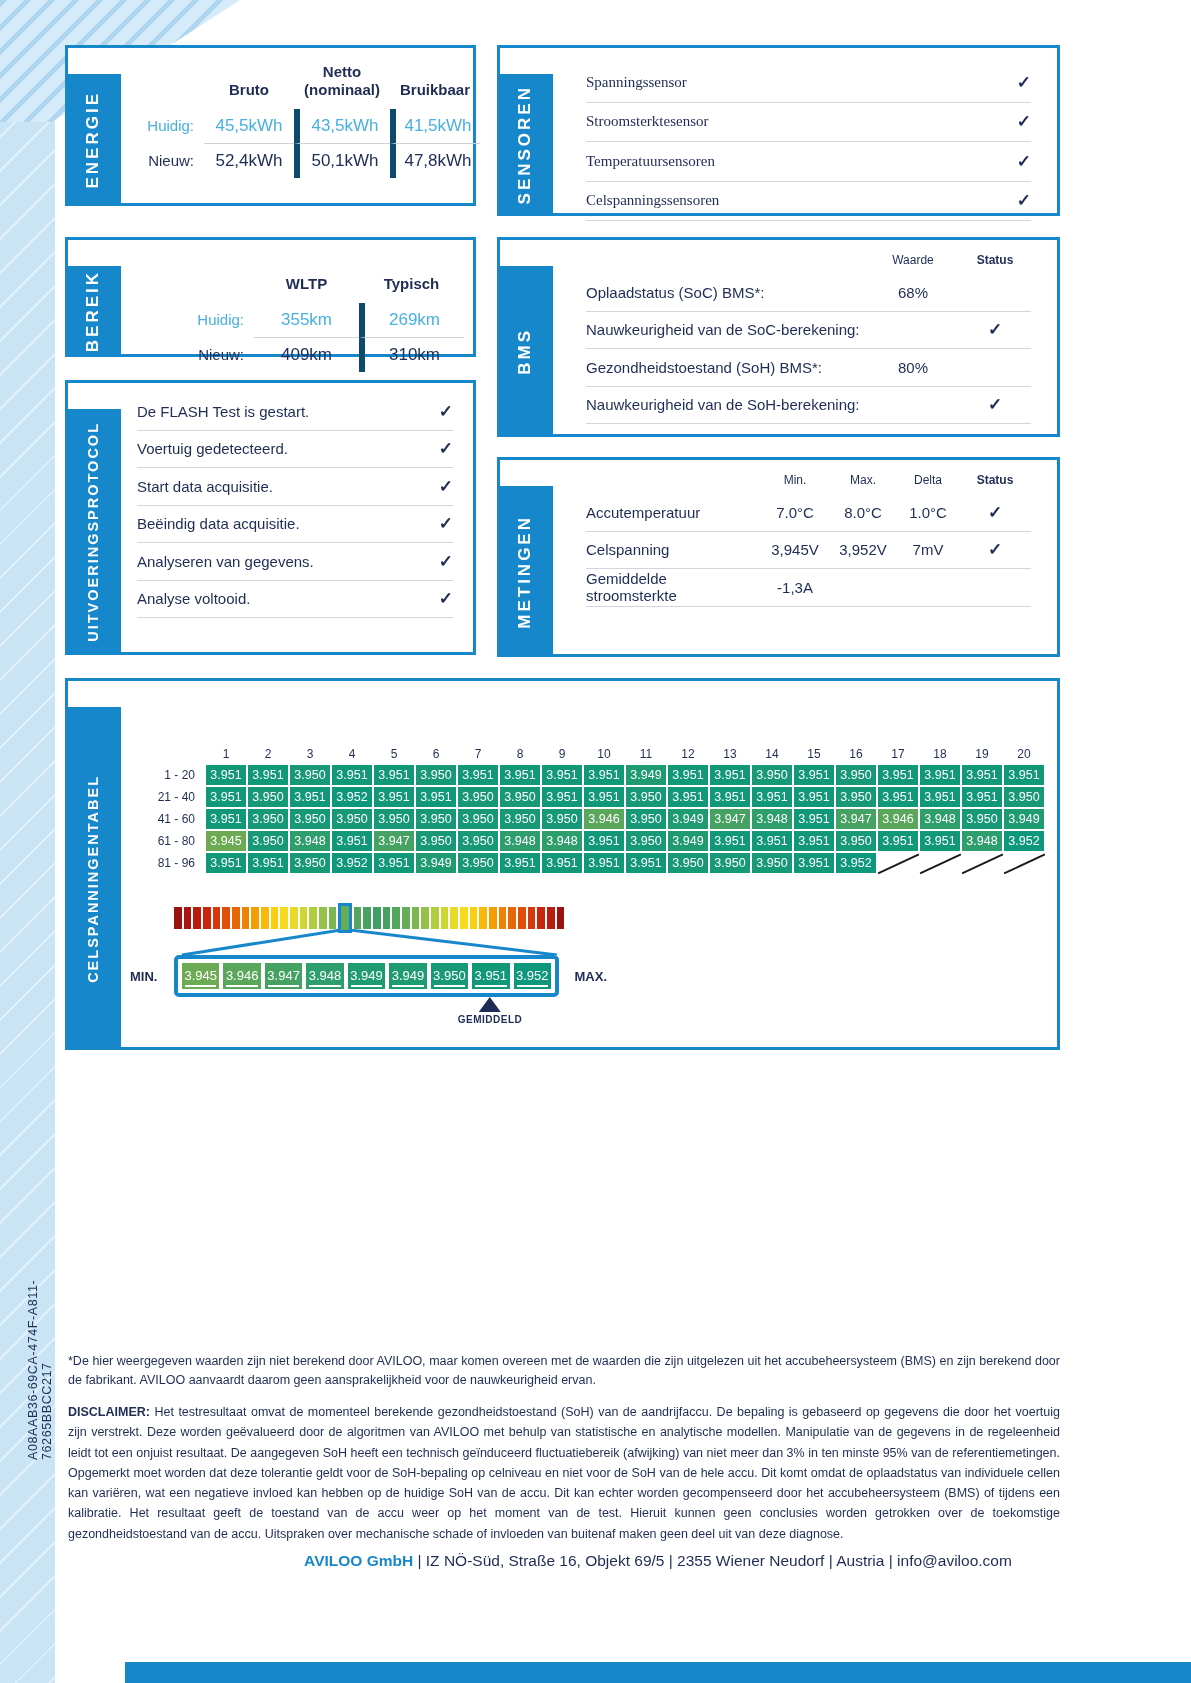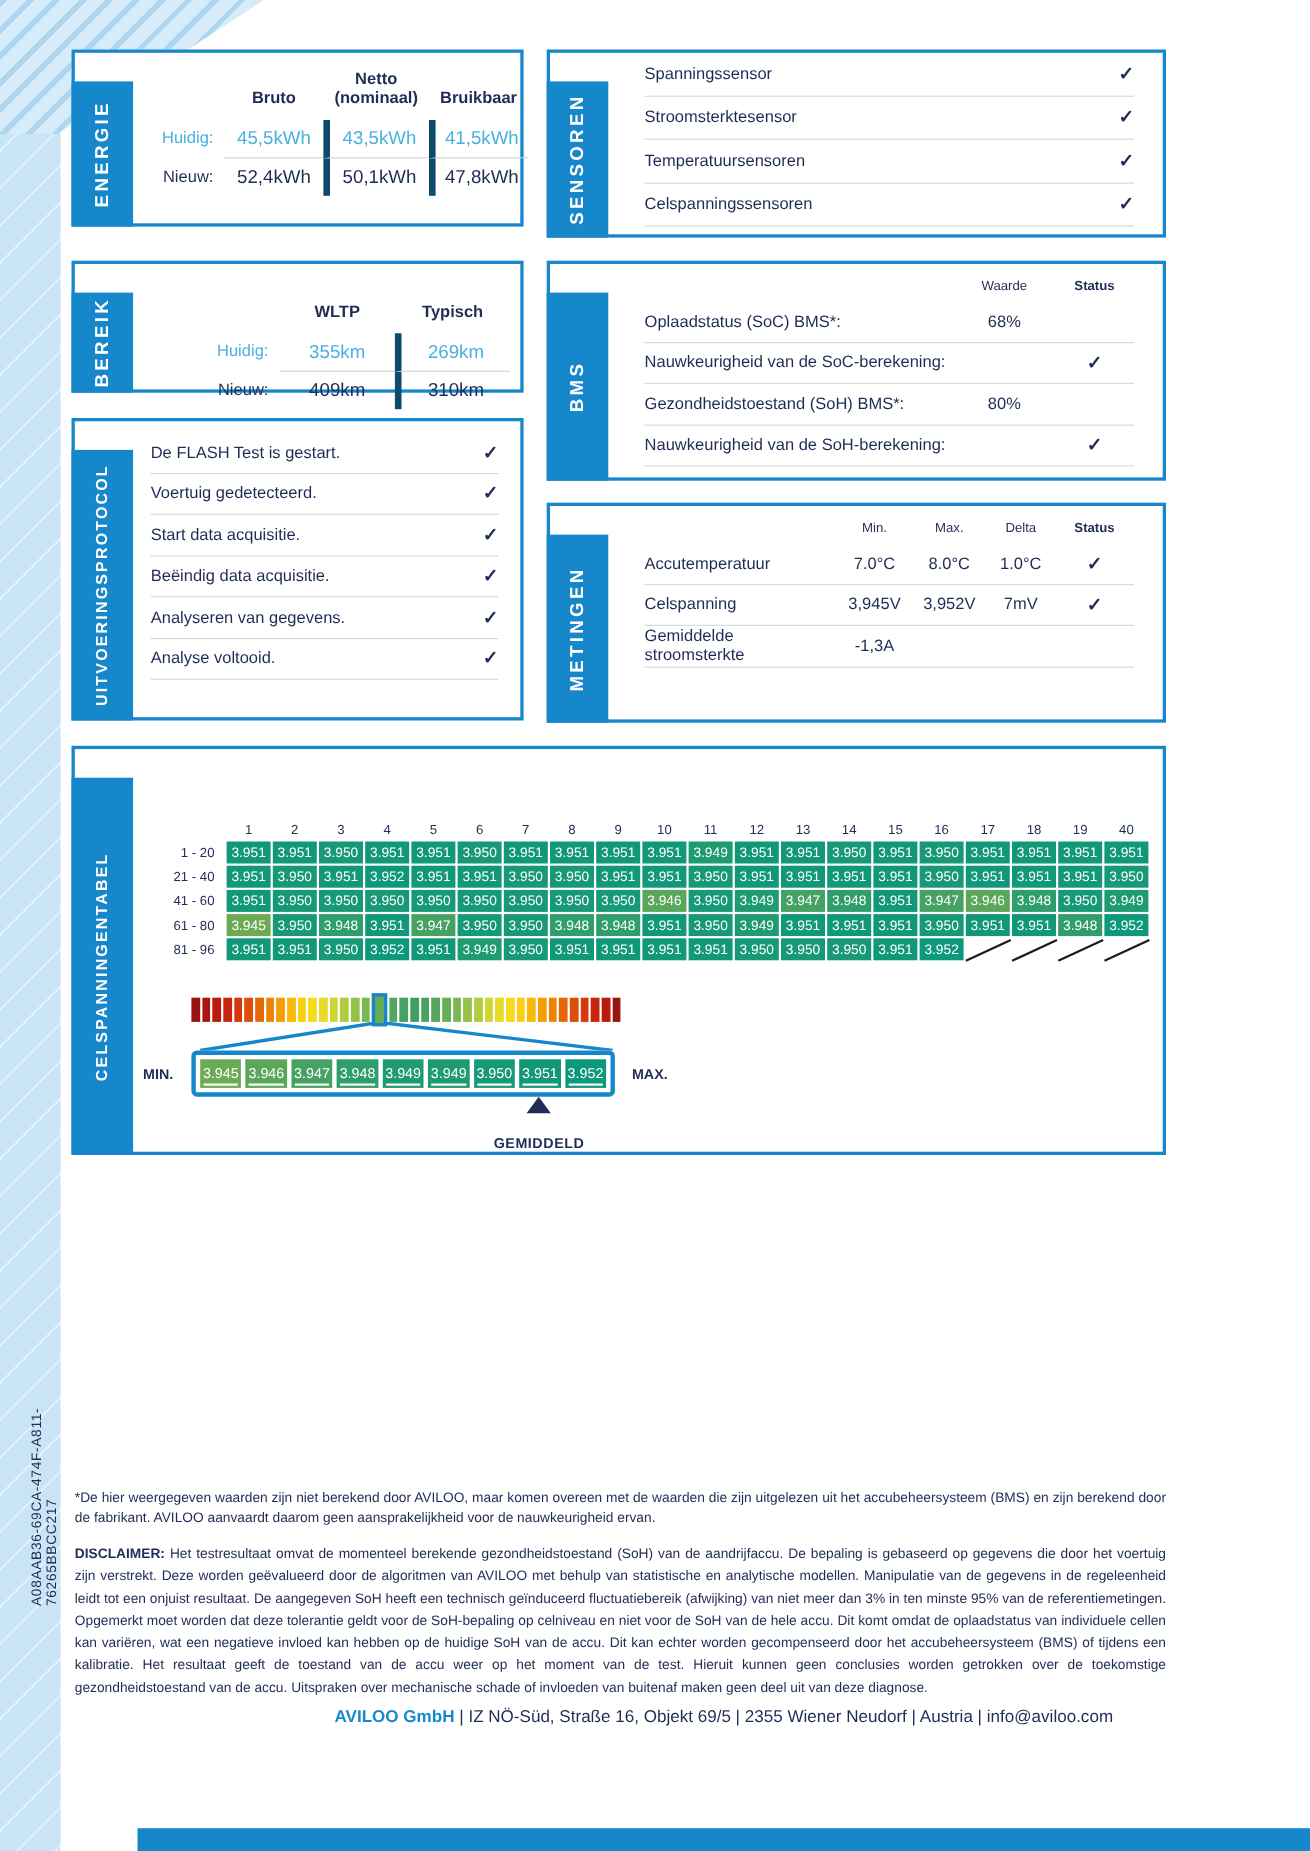--- a/index.html
+++ b/index.html
@@ -36,21 +36,21 @@
   .b-grid{display:grid;grid-template-columns:120px 105px 105px;}
   .eh{font-weight:700;font-size:15px;text-align:center;white-space:pre-line;display:flex;
       align-items:flex-end;justify-content:center;padding-bottom:9px;min-height:38px;line-height:1.25;}
   .eh.corner{min-height:38px;}
   .el{text-align:right;padding-right:10px;font-size:15px;line-height:34px;}
   .ev{text-align:center;font-size:17px;line-height:34px;}
   .hl{color:#49b0e0;}
   .sep{border-left:6px solid #0c4a6e;}
   .ub{border-bottom:1px solid #ccd3db;}
   
-  .s-content{padding:0 26px 0 30px;}
+  .s-content{padding:15px 26px 0 30px;font-family:Liberation Serif, serif;}
   .srow{display:flex;justify-content:space-between;align-items:center;height:38.5px;
         border-bottom:1px solid #d2d7dd;font-size:15px;}
   .pr-content{padding:10px 20px 0 13px;}
   .phead{display:flex;justify-content:space-between;align-items:center;height:42px;font-weight:700;font-size:16px;}
   .prow{display:flex;justify-content:space-between;align-items:center;height:36.5px;
         border-bottom:1px solid #d2d7dd;font-size:15px;}
   .check{font-weight:700;font-size:17px;color:#1f2c55;}
   
   .bm-content{padding:6px 26px 0 30px;}
   .lhead{display:flex;align-items:center;height:28px;font-size:12px;}
@@ -79,21 +79,21 @@
   .strip-row{position:relative;width:385px;}
   .zoom-strip{box-sizing:border-box;width:385px;border:4px solid #1787cb;border-radius:5px;padding:4px;
         display:grid;grid-template-columns:repeat(9,1fr);gap:4px;background:#fff;}
   .zcell{height:26px;line-height:25px;text-align:center;color:#fff;font-size:13px;position:relative;}
   .zcell::after{content:"";position:absolute;left:3px;right:3px;bottom:2px;height:2px;background:#fff;}
   .mm{position:absolute;top:50%;transform:translateY(-50%);font-weight:700;font-size:13px;}
   .mm.min{left:-44px;} .mm.max{right:-48px;}
   .avg{position:absolute;top:42px;left:316px;transform:translateX(-50%);text-align:center;}
   .tri{width:0;height:0;border-left:11px solid transparent;border-right:11px solid transparent;
        border-bottom:15px solid #1f2c55;margin:0 auto;}
-  .avg-t{font-weight:700;font-size:13px;margin-top:20px;letter-spacing:.5px;}
+  .avg-t{font-weight:700;font-size:10px;margin-top:2px;letter-spacing:.5px;}
   
   .fn1{position:absolute;left:68px;top:1352px;width:992px;font-size:12.5px;line-height:1.55;
        text-align:justify;margin:0;}
   .fn2{position:absolute;left:68px;top:1402px;width:992px;font-size:12.5px;line-height:1.62;
        text-align:justify;margin:0;}
   .footer{position:absolute;left:125px;right:0;top:1552px;text-align:center;font-size:15.5px;}
   .footer .fc{color:#1787cb;font-weight:700;}
 </style>
 </head>
 <body>
@@ -295,21 +295,21 @@
           <div class="cv-h">10</div>
           <div class="cv-h">11</div>
           <div class="cv-h">12</div>
           <div class="cv-h">13</div>
           <div class="cv-h">14</div>
           <div class="cv-h">15</div>
           <div class="cv-h">16</div>
           <div class="cv-h">17</div>
           <div class="cv-h">18</div>
           <div class="cv-h">19</div>
-          <div class="cv-h">40</div>
+          <div class="cv-h">20</div>
           <div class="cv-rl">1 - 20</div>
           <div class="cv-c" style="background: rgb(17, 152, 121);">3.951</div>
           <div class="cv-c" style="background: rgb(17, 152, 121);">3.951</div>
           <div class="cv-c" style="background: rgb(23, 153, 119);">3.950</div>
           <div class="cv-c" style="background: rgb(17, 152, 121);">3.951</div>
           <div class="cv-c" style="background: rgb(17, 152, 121);">3.951</div>
           <div class="cv-c" style="background: rgb(23, 153, 119);">3.950</div>
           <div class="cv-c" style="background: rgb(17, 152, 121);">3.951</div>
           <div class="cv-c" style="background: rgb(17, 152, 121);">3.951</div>
           <div class="cv-c" style="background: rgb(17, 152, 121);">3.951</div>

